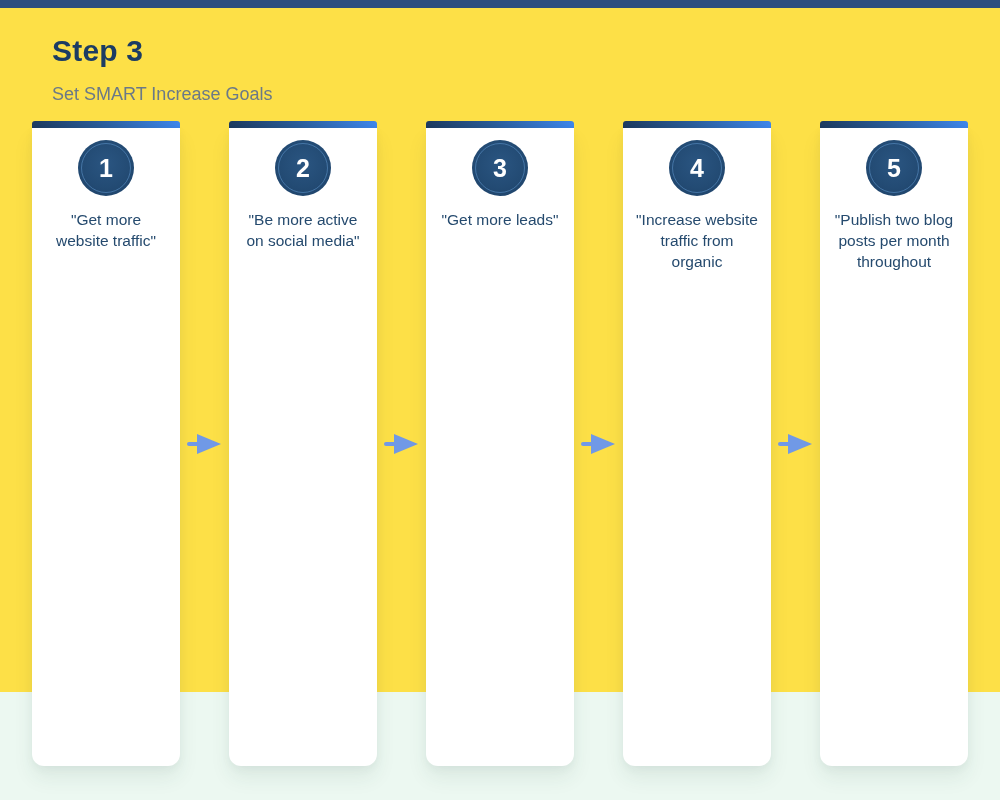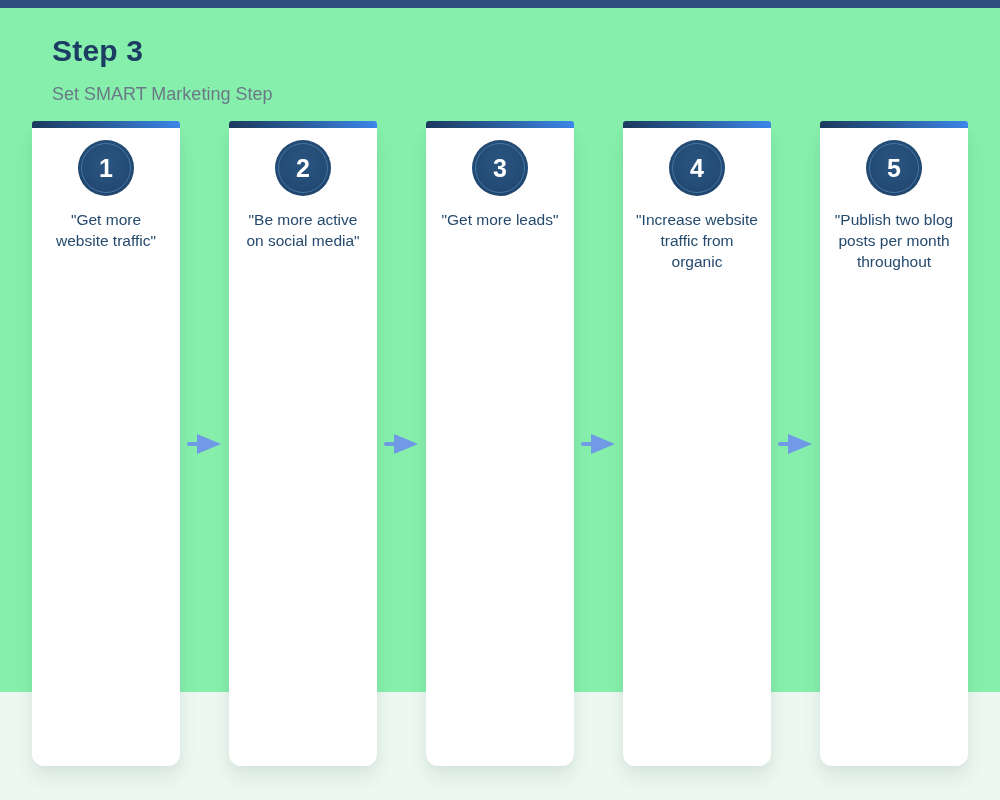--- a/index.html
+++ b/index.html
@@ -9,21 +9,21 @@
       height: 800px;
       overflow: hidden;
       font-family: "Liberation Sans", "DejaVu Sans", sans-serif;
       background: #ecf8f1;
     }
 
     .page {
       position: relative;
       width: 1000px;
       height: 692px;
-      background: #86efac;
+      background: #fde047;
       padding-left: 24px;
     }
 
     .top-bar {
       position: absolute;
       top: 0; left: 0;
       width: 1000px;
       height: 8px;
       background: #2e4e7e;
     }
@@ -132,21 +132,21 @@
   </style>
 </head>
 <body>
 
 <div class="page">
 
   <div class="top-bar"></div>
 
   <div class="header">
     <div class="page-title">Step 3</div>
-    <div class="page-subtitle">Set SMART Marketing Step</div>
+    <div class="page-subtitle">Set SMART Increase Goals</div>
   </div>
 
   <div class="flow">
 
     <div class="card">
       <div class="card-accent-bar"></div>
       <div class="card-body">
         <div class="step-badge">
           <span class="step-number">1</span>
         </div>

